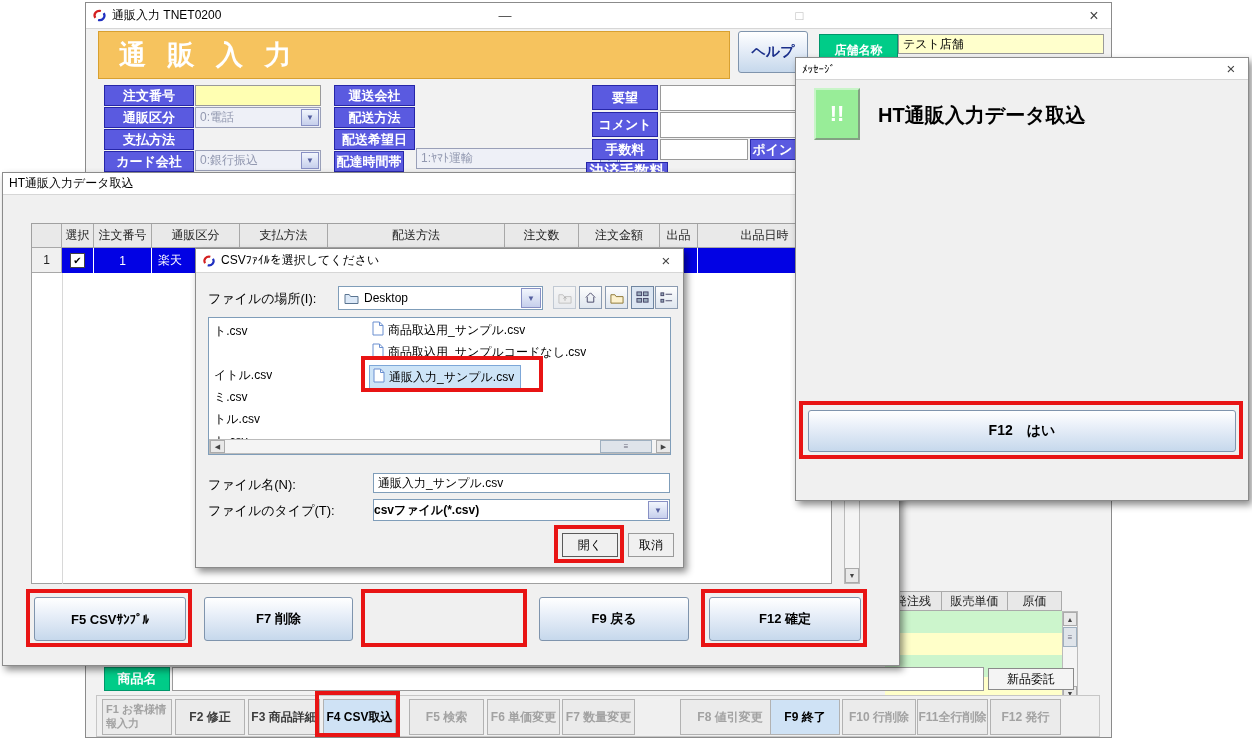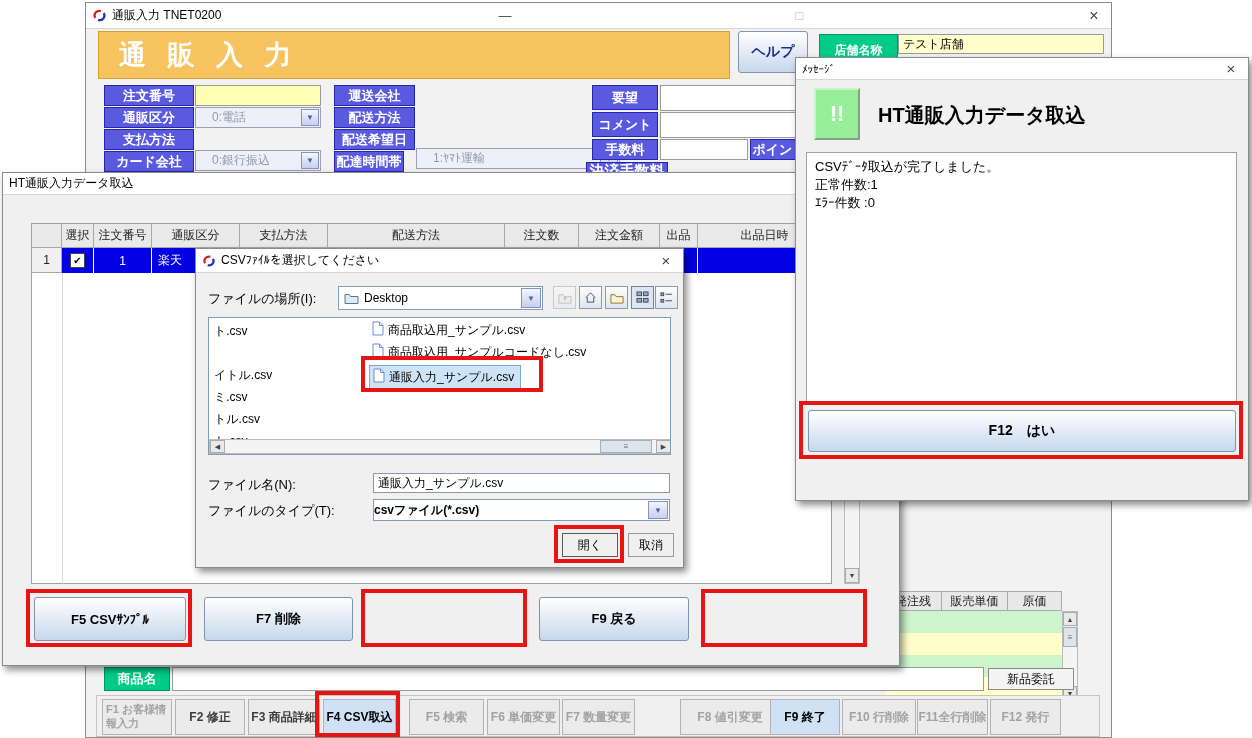--- a/index.html
+++ b/index.html
@@ -6,21 +6,21 @@
   #screen{position:relative;width:1252px;height:738px;overflow:hidden;background:#fff;}
   .abs{position:absolute;}
   .win{position:absolute;background:#f0f0f0;border:1px solid #8b8b8b;}
   .shadow{box-shadow:3px 4px 7px rgba(0,0,0,.45);}
   .tbar{position:absolute;left:0;top:0;right:0;background:#fff;border-bottom:1px solid #d6d6d6;display:flex;align-items:center;gap:5px;padding:0 6px;font-size:12px;color:#000;box-sizing:border-box;}
   .tx{margin-left:auto;width:22px;text-align:center;font-size:13px;color:#444;}
   .bluelbl{background:#5a5ae0;color:#fff;border:1px solid #2626a8;font-weight:bold;font-size:13px;display:flex;align-items:center;justify-content:center;box-sizing:border-box;overflow:hidden;white-space:nowrap;}
   .greenlbl{background:#00cc88;color:#fff;border:1px solid #00966a;font-weight:bold;font-size:12px;display:flex;align-items:center;justify-content:center;box-sizing:border-box;overflow:hidden;white-space:nowrap;}
   .inp{background:#fff;border:1px solid #9a9a9a;box-sizing:border-box;font-size:12px;overflow:hidden;white-space:nowrap;}
   .inpy{background:#ffffb2;border:1px solid #9a9a9a;box-sizing:border-box;}
-  .combo{background:#eef0f7;border:1px solid #9aa0b8;color:#9298b0;font-size:12px;display:flex;align-items:center;padding-left:16px;position:relative;box-sizing:border-box;overflow:hidden;white-space:nowrap;}
+  .combo{background:#eef0f7;border:1px solid #9aa0b8;color:#9298b0;font-size:12px;display:flex;align-items:center;padding-left:4px;position:relative;box-sizing:border-box;overflow:hidden;white-space:nowrap;}
   .carr{position:absolute;right:1px;top:1px;bottom:1px;width:18px;background:linear-gradient(#f2f6fd,#c6cfec);border:1px solid #8890c4;color:#5560a0;font-size:8px;display:flex;align-items:center;justify-content:center;box-sizing:border-box;}
   .hcell{background:#e9e9e9;border-right:1px solid #a8a8a8;border-bottom:1px solid #a8a8a8;font-size:12px;color:#222;display:flex;align-items:center;justify-content:center;box-sizing:border-box;position:absolute;overflow:hidden;white-space:nowrap;}
   .bcell{background:#0202e4;color:#fff;border-right:1px solid #fff;font-size:12px;display:flex;align-items:center;justify-content:center;box-sizing:border-box;position:absolute;overflow:hidden;white-space:nowrap;}
   .gbtn{background:linear-gradient(#ffffff,#e7eef8 42%,#c6d8ec);border:1px solid #7f94ad;border-radius:3px;display:flex;align-items:center;justify-content:center;font-weight:bold;font-size:13px;color:#000;box-sizing:border-box;overflow:hidden;white-space:nowrap;}
   .fkey{position:absolute;top:3px;height:36px;background:#ebebeb;border:1px solid #b2b2b2;display:flex;align-items:center;justify-content:center;font-size:12px;font-weight:bold;color:#3c3c3c;box-sizing:border-box;overflow:hidden;}
   .fkey.dis{color:#a2a2a2;}
   .fkey.act{background:#cfe2f5;color:#000;}
   .redbox{position:absolute;border:4px solid #e81414;pointer-events:none;box-sizing:border-box;}
   .sbtn{background:#e9e9e9;border:1px solid #ababab;display:flex;align-items:center;justify-content:center;font-size:7px;color:#444;box-sizing:border-box;position:absolute;}
   .strack{background:#f4f4f4;border:1px solid #bbb;box-sizing:border-box;position:absolute;}
@@ -178,20 +178,21 @@
     </div>
 
     <div class="strack" style="left:841px;top:50px;width:16px;height:361px;">
       <div class="sbtn" style="left:0;top:0;width:14px;height:15px;">▲</div>
       <div class="sbtn" style="left:0;top:344px;width:14px;height:15px;">▼</div>
     </div>
 
     <div class="abs gbtn" style="left:31px;top:424px;width:152px;height:44px;">F5 CSVｻﾝﾌﾟﾙ</div>
     <div class="abs gbtn" style="left:201px;top:424px;width:149px;height:44px;">F7 削除</div>
     <div class="abs gbtn" style="left:536px;top:424px;width:150px;height:44px;">F9 戻る</div>
+    <div class="abs gbtn" style="left:706px;top:424px;width:152px;height:44px;">F12 確定</div>
   </div>
 
   <div class="redbox" style="left:26px;top:589px;width:166px;height:58px;z-index:12;"></div>
   <div class="redbox" style="left:361px;top:589px;width:166px;height:58px;z-index:12;"></div>
   <div class="redbox" style="left:701px;top:589px;width:166px;height:58px;z-index:12;"></div>
   <div class="redbox" style="left:315px;top:691px;width:85px;height:46px;z-index:12;"></div>
 
   <div class="win shadow" style="left:195px;top:248px;width:487px;height:318px;z-index:20;">
     <div class="tbar" style="height:24px;">
       <span style="display:inline-flex;">
@@ -303,22 +304,17 @@
   <div class="redbox" style="left:361px;top:356px;width:182px;height:36px;z-index:22;"></div>
   <div class="redbox" style="left:554px;top:525px;width:70px;height:38px;z-index:22;"></div>
 
   <div class="win shadow" style="left:795px;top:57px;width:452px;height:442px;z-index:30;">
     <div class="tbar" style="height:22px;font-size:11px;">
       <span>ﾒｯｾｰｼﾞ</span>
       <span class="tx" style="font-size:15px;">×</span>
     </div>
     <div class="abs" style="left:18px;top:30px;width:46px;height:52px;background:#98ED98;border:2px outset #c8f5c8;color:#fff;font-weight:bold;font-size:22px;display:flex;align-items:center;justify-content:center;box-sizing:border-box;">!!</div>
     <div class="abs" style="left:82px;top:44px;font-size:20px;font-weight:bold;color:#000;white-space:nowrap;">HT通販入力データ取込</div>
-    <div class="abs" style="left:10px;top:94px;width:431px;height:250px;background:#fff;border:1px solid #9f9f9f;box-sizing:border-box;padding:5px 8px;font-size:13px;color:#000;line-height:1.4;">
-      <div>CSVﾃﾞｰﾀ取込が完了しました。</div>
-      <div>正常件数:1</div>
-      <div>ｴﾗｰ件数 :0</div>
-    </div>
     <div class="abs gbtn" style="left:12px;top:352px;width:428px;height:42px;font-size:14px;">F12　はい</div>
   </div>
   <div class="redbox" style="left:799px;top:401px;width:444px;height:58px;z-index:32;"></div>
 
 </div>
 
 </body></html>

